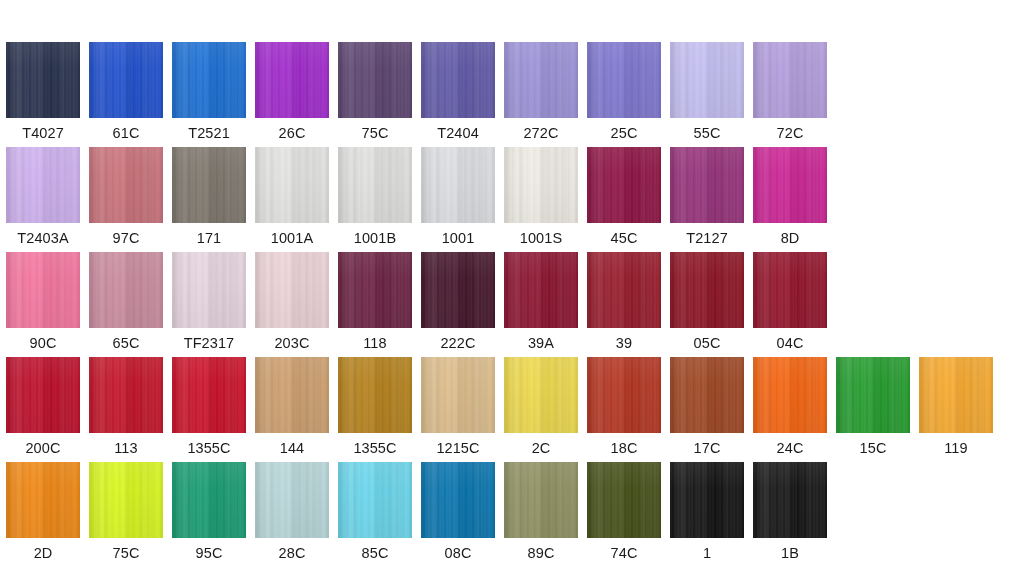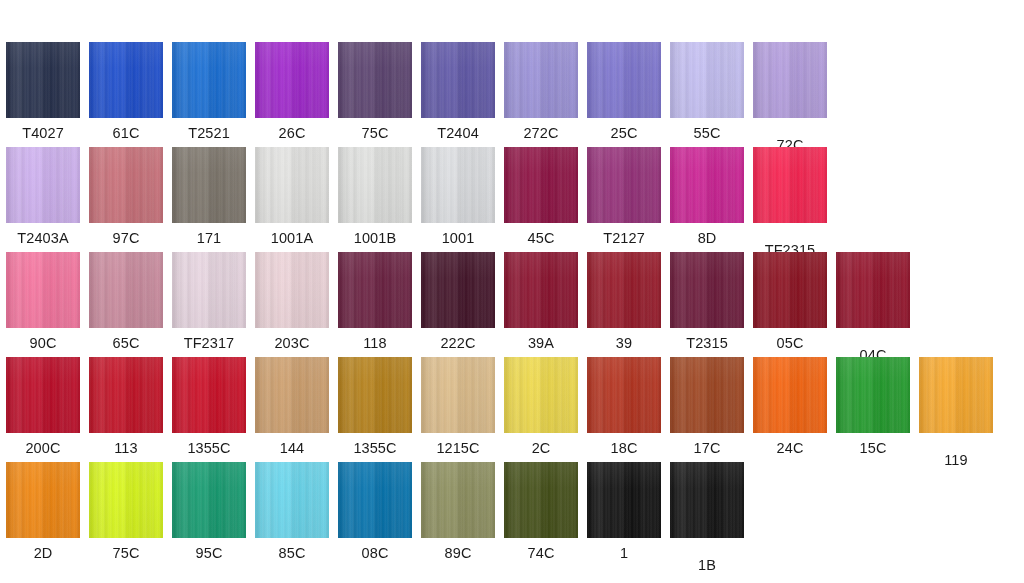--- a/index.html
+++ b/index.html
@@ -40,21 +40,21 @@
     padding-left: 6px;
     box-sizing: border-box;
   }
   .swatch-cell {
     width: 74px;
     margin-right: 9px;
     display: flex;
     flex-direction: column;
     align-items: center;
   }
-  .swatch-cell:last-child { margin-right: 8px; gap: 12px; }
+  .swatch-cell:last-child { margin-right: 8px; }
 
   .swatch {
     width: 74px;
     height: 76px;
     position: relative;
     overflow: hidden;
     background: #cccccc;
   }
   
   .swatch .fibre {
@@ -218,46 +218,46 @@
           <div class="label">1001B</div>
         </div>
         <div class="swatch-cell">
           <div class="swatch" style="background: rgb(220, 222, 225);">
             <div class="fibre"></div>
             <div class="sheen"></div>
           </div>
           <div class="label">1001</div>
         </div>
         <div class="swatch-cell">
+          <div class="swatch" style="background: rgb(238, 236, 228);">
+            <div class="fibre"></div>
+            <div class="sheen"></div>
+          </div>
+          <div class="label">1001S</div>
+        </div>
+        <div class="swatch-cell">
           <div class="swatch" style="background: rgb(142, 19, 68);">
             <div class="fibre"></div>
             <div class="sheen"></div>
           </div>
           <div class="label">45C</div>
         </div>
         <div class="swatch-cell">
           <div class="swatch" style="background: rgb(149, 49, 121);">
             <div class="fibre"></div>
             <div class="sheen"></div>
           </div>
           <div class="label">T2127</div>
         </div>
         <div class="swatch-cell">
           <div class="swatch" style="background: rgb(203, 35, 148);">
             <div class="fibre"></div>
             <div class="sheen"></div>
           </div>
           <div class="label">8D</div>
-        </div>
-        <div class="swatch-cell">
-          <div class="swatch" style="background: rgb(247, 36, 81);">
-            <div class="fibre"></div>
-            <div class="sheen"></div>
-          </div>
-          <div class="label">TF2315</div>
         </div>
       </div>
       <div class="swatch-row">
         <div class="swatch-cell">
           <div class="swatch" style="background: rgb(245, 117, 159);">
             <div class="fibre"></div>
             <div class="sheen"></div>
           </div>
           <div class="label">90C</div>
         </div>
@@ -304,27 +304,20 @@
           <div class="label">39A</div>
         </div>
         <div class="swatch-cell">
           <div class="swatch" style="background: rgb(151, 26, 42);">
             <div class="fibre"></div>
             <div class="sheen"></div>
           </div>
           <div class="label">39</div>
         </div>
         <div class="swatch-cell">
-          <div class="swatch" style="background: rgb(109, 28, 60);">
-            <div class="fibre"></div>
-            <div class="sheen"></div>
-          </div>
-          <div class="label">T2315</div>
-        </div>
-        <div class="swatch-cell">
           <div class="swatch" style="background: rgb(140, 19, 34);">
             <div class="fibre"></div>
             <div class="sheen"></div>
           </div>
           <div class="label">05C</div>
         </div>
         <div class="swatch-cell">
           <div class="swatch" style="background: rgb(147, 19, 43);">
             <div class="fibre"></div>
             <div class="sheen"></div>
@@ -432,20 +425,27 @@
             <div class="sheen"></div>
           </div>
           <div class="label">75C</div>
         </div>
         <div class="swatch-cell">
           <div class="swatch" style="background: rgb(23, 156, 113);">
             <div class="fibre"></div>
             <div class="sheen"></div>
           </div>
           <div class="label">95C</div>
+        </div>
+        <div class="swatch-cell">
+          <div class="swatch" style="background: rgb(184, 215, 217);">
+            <div class="fibre"></div>
+            <div class="sheen"></div>
+          </div>
+          <div class="label">28C</div>
         </div>
         <div class="swatch-cell">
           <div class="swatch" style="background: rgb(106, 214, 236);">
             <div class="fibre"></div>
             <div class="sheen"></div>
           </div>
           <div class="label">85C</div>
         </div>
         <div class="swatch-cell">
           <div class="swatch" style="background: rgb(7, 116, 174);">

